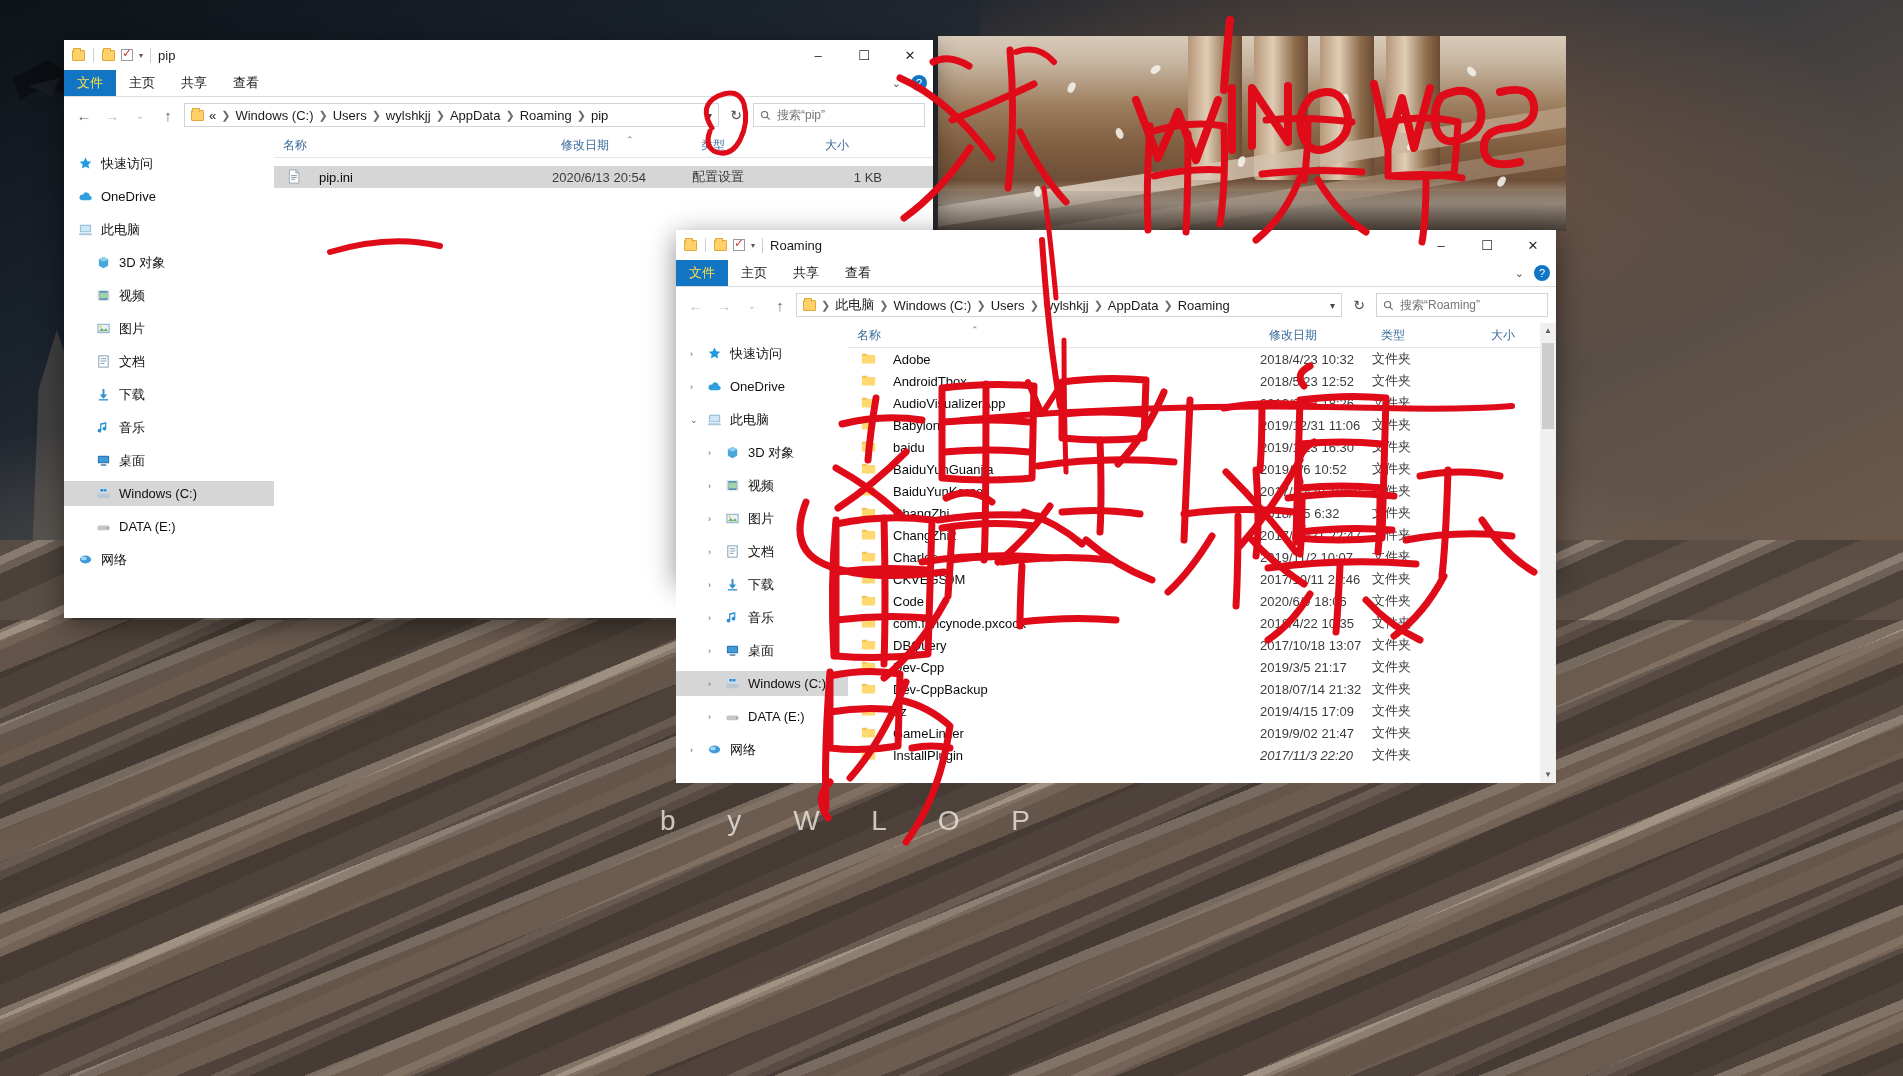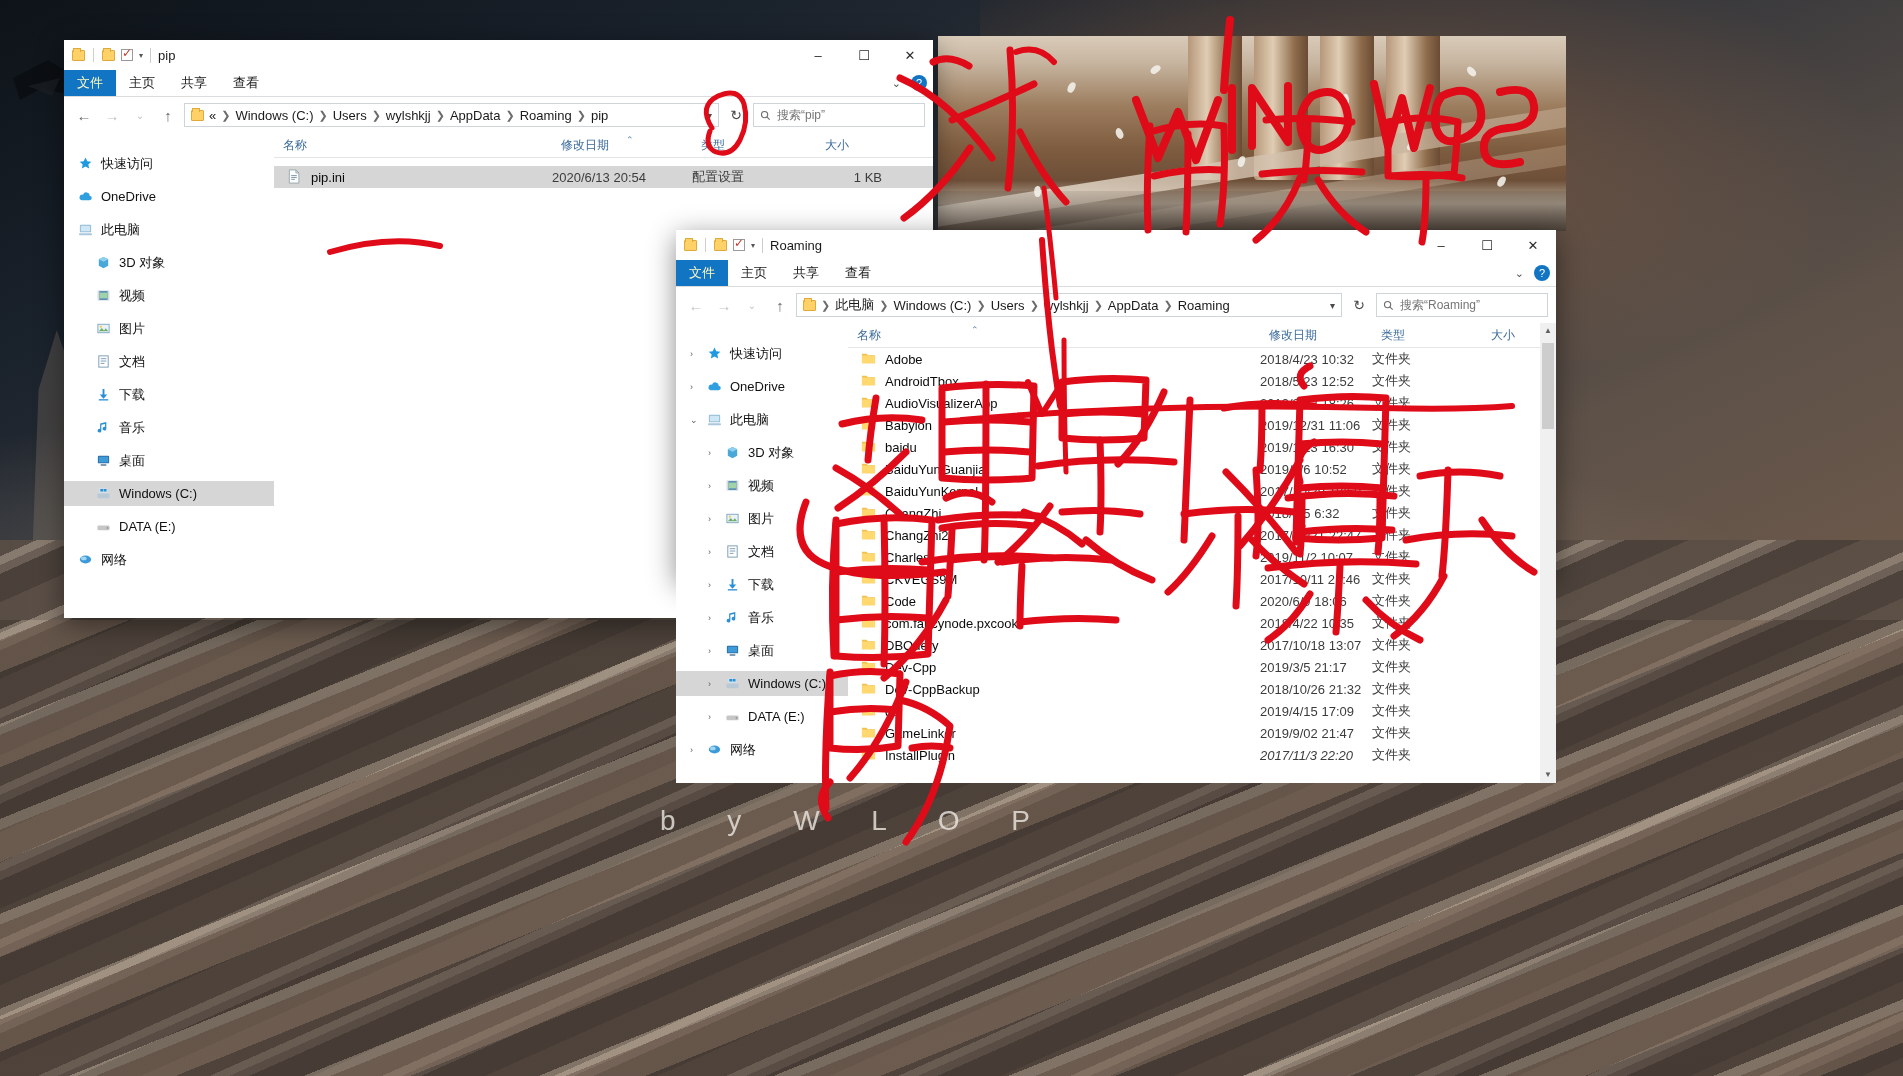--- a/index.html
+++ b/index.html
@@ -137,21 +137,21 @@
 
   
   .ribbon {
     height: 26px; background: #ffffff; display:flex; align-items:stretch;
     position: relative;
   }
   .rtab {
     padding: 0 13px; display:flex; align-items:center; font-size: 13px; color:#1c1c1c;
   }
   .rtab.file {
-    background: #1175c4; color: #fef9c3; font-size: 13px;
+    background: #1175c4; color: #fde047; font-size: 13px;
   }
   .ribbon-right {
     position:absolute; right: 6px; top:0; height:26px; display:flex; align-items:center; gap:10px;
   }
   .help-circle {
     width: 16px; height: 16px; border-radius: 50%; background: #1175c4; color:#fff;
     font-size: 11px; display:flex; align-items:center; justify-content:center;
   }
   .ribbon-hr { height:1px; background:#dcdcdc; }
 
@@ -199,21 +199,21 @@
     height: 25px; display:flex; align-items:center;
     font-size: 12px; color:#3a6a9a; border-bottom: 1px solid #e5e5e5;
     position: relative;
   }
   .col-head .ch { padding-left: 9px; white-space:nowrap; }
   .sortmark { position:absolute; font-size:9px; color:#5f88ad; }
   .frow {
     height: 22px; display:flex; align-items:center; font-size: 13px; color:#0b0b0b;
   }
   .frow.sel { background: #d6d6d6; }
-  .fname { display:flex; align-items:center; gap: 8px; padding-left: 13px; white-space:nowrap; }
+  .fname { display:flex; align-items:center; gap: 16px; padding-left: 13px; white-space:nowrap; }
   .fdate { color: #3c3c3c; white-space:nowrap; }
   .ftype { color: #3c3c3c; white-space:nowrap; }
   .fsize { color: #3c3c3c; text-align:right; white-space:nowrap; }
 
   .statusbar {
     height: 22px; border-top: 1px solid #e3e3e3; background:#fff;
     display:flex; align-items:center; font-size: 12px; color:#111;
     padding-left: 10px; gap: 24px; position:relative;
   }
   .view-btns { position:absolute; right: 8px; top: 2px; display:flex; gap: 4px; }
@@ -885,21 +885,21 @@
             <span class="fsize" style="width:60px;"></span>
           </div>
           <div class="frow">
             <span class="fname" style="width:412px;">
               <span class="ico"><svg width="15" height="14" viewBox="0 0 16 14">
                   <path d="M1 2.4h5l1.3 1.6H15V12.6H1z" fill="#f2c14e"></path>
                   <path d="M1 4.4h14V12.6H1z" fill="#ffd970"></path>
                 </svg></span>
               <span>Dev-CppBackup</span>
             </span>
-            <span class="fdate" style="width:112px;">2018/10/26 21:32</span>
+            <span class="fdate" style="width:112px;">2018/07/14 21:32</span>
             <span class="ftype" style="width:110px;">文件夹</span>
             <span class="fsize" style="width:60px;"></span>
           </div>
           <div class="frow">
             <span class="fname" style="width:412px;">
               <span class="ico"><svg width="15" height="14" viewBox="0 0 16 14">
                   <path d="M1 2.4h5l1.3 1.6H15V12.6H1z" fill="#f2c14e"></path>
                   <path d="M1 4.4h14V12.6H1z" fill="#ffd970"></path>
                 </svg></span>
               <span>dz</span>

